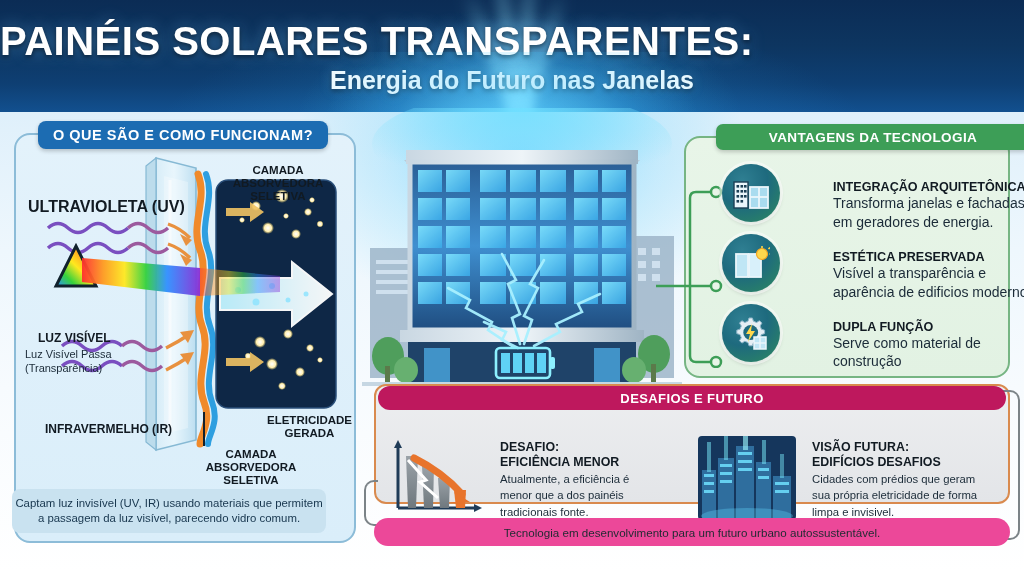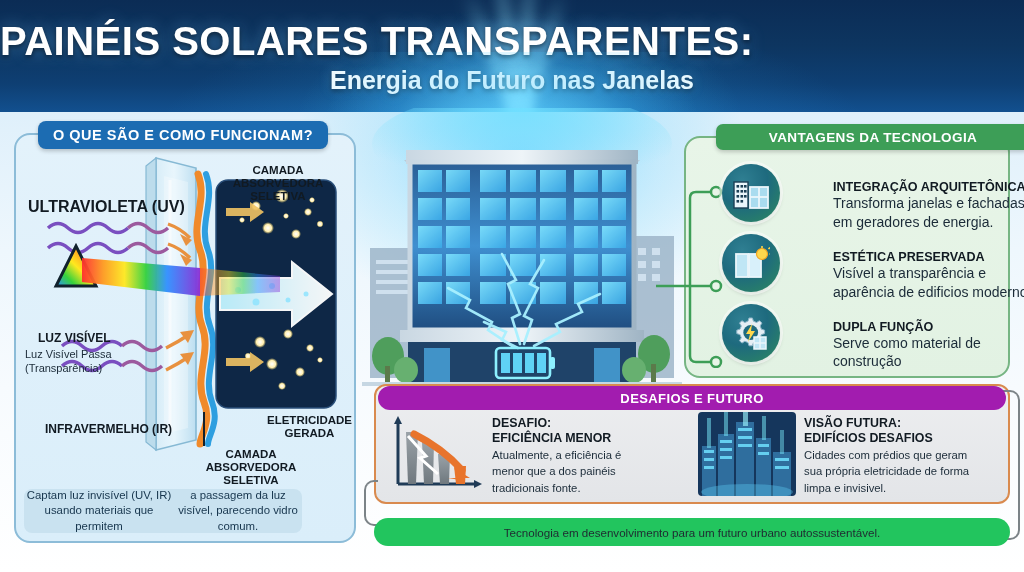--- a/index.html
+++ b/index.html
@@ -52,23 +52,23 @@
     border:2px solid #8cbcd8; border-radius:16px;
   }
   .badge-blue {
     position:absolute; left:38px; top:121px; width:290px; height:28px;
     background:#1c6cb2; border-radius:8px;
     display:flex; align-items:center; justify-content:center;
     color:#fff; font-size:14.5px; font-weight:bold; letter-spacing:.5px;
     box-shadow:0 2px 4px rgba(0,0,0,.22); z-index:6;
   }
   .lcaption {
-    position:absolute; left:24px; top:489px; width:278px; height:44px;
+    position:absolute; left:12px; top:489px; width:314px; height:44px;
     background:#c9e2f0; border-radius:8px;
-    display:flex; align-items:center; justify-content:center;
+    display:flex; flex-direction:column; align-items:center; justify-content:center;
     font-size:11.4px; color:#16354d; line-height:1.35; text-align:center; z-index:6;
   }
 
   .lbl { position:absolute; font-weight:bold; color:#111a22; z-index:5; line-height:1.12; }
   .lbl-uv   { left:28px;  top:198px; font-size:16px; }
   .lbl-cam1 { left:218px; top:164px; font-size:11.5px; text-align:center; width:120px; }
   .lbl-vis  { left:38px;  top:332px; font-size:12px; }
   .lbl-vis-sub { position:absolute; left:25px; top:347px; width:150px; font-size:11px;
                  font-weight:normal; color:#1b2b38; line-height:1.3; z-index:5; }
   .lbl-ir   { left:45px;  top:423px; font-size:12px; }
@@ -101,34 +101,34 @@
   .adv-desc  { font-size:14px; color:#1b2b38; line-height:1.28; margin-top:1px; }
 
   
   .panel-bottom {
     position:absolute; left:374px; top:384px; width:636px; height:120px;
     background:linear-gradient(180deg,#edeef0 0%,#e3e5e8 100%);
     border:2px solid #d98a4e; border-radius:12px;
   }
   .badge-gray {
     position:absolute; left:378px; top:386px; width:628px; height:24px;
-    background:#a21caf; border-radius:12px;
+    background:#be185d; border-radius:12px;
     display:flex; align-items:center; justify-content:center;
     color:#fff; font-size:13px; font-weight:bold; letter-spacing:.4px; z-index:7;
   }
-  .chal-col { position:absolute; top:412px; height:84px; z-index:7; display:flex; }
+  .chal-col { position:absolute; top:436px; height:84px; z-index:7; display:flex;gap:8px; }
   .chal-col.c0 { left:386px; width:306px; }
   .chal-col.c1 { left:698px; width:306px; }
   .chal-art { width:98px; height:84px; flex:0 0 98px; position:relative; overflow:hidden; border-radius:4px; }
   .chal-txt { margin-left:8px; padding-top:4px; }
   .chal-title { font-size:12.4px; font-weight:bold; color:#111a22; line-height:1.2; }
   .chal-desc  { font-size:11.3px; color:#1b2b38; line-height:1.3; margin-top:2px; }
   .footer-strip {
     position:absolute; left:374px; top:518px; width:636px; height:28px;
-    background:#22c55e; border-radius:14px;
+    background:#ec4899; border-radius:14px;
     display:flex; align-items:center; justify-content:center;
     font-size:11.6px; color:#1f2a31; z-index:7;
   }
   .bracket {
     position:absolute; left:1002px; top:390px; width:18px; height:150px;
     border:2px solid #7b8387; border-left:none; border-radius:0 10px 10px 0; z-index:6;
   }
   .bracket-l {
     position:absolute; left:364px; top:480px; width:14px; height:46px;
     border:2px solid #7b8387; border-right:none; border-radius:10px 0 0 10px; z-index:6;

